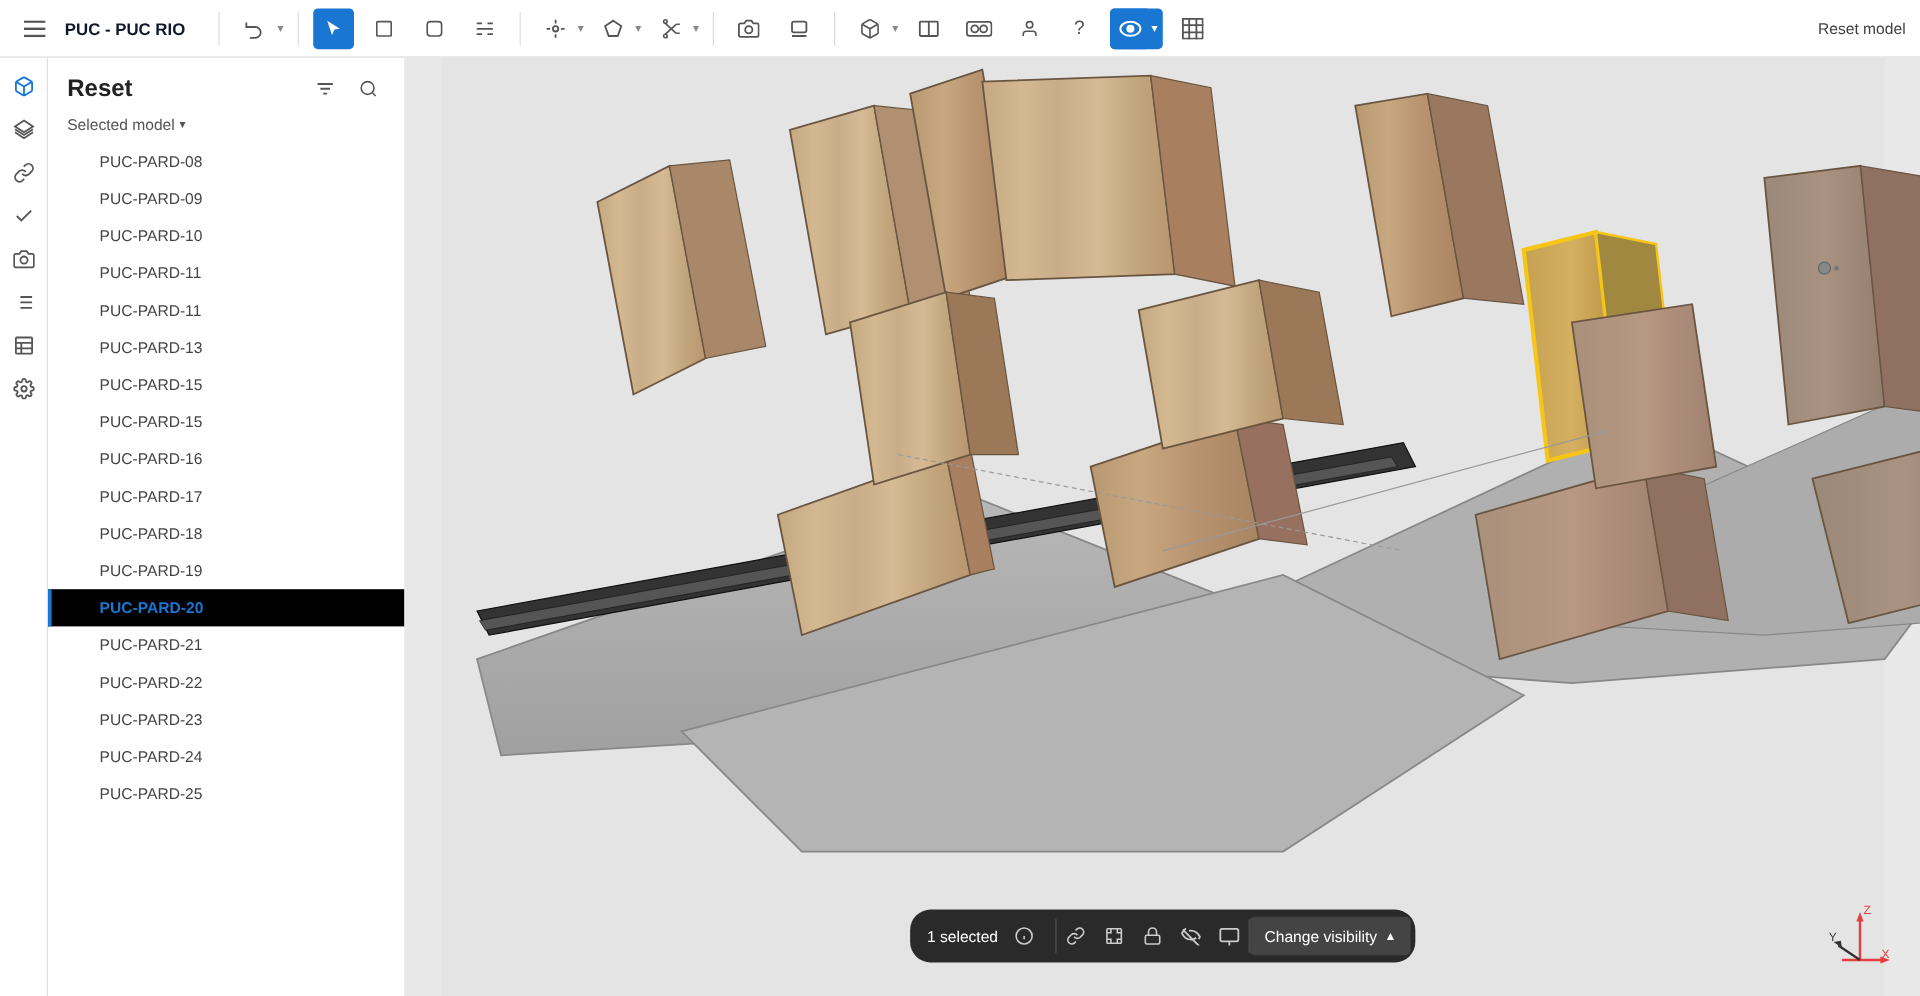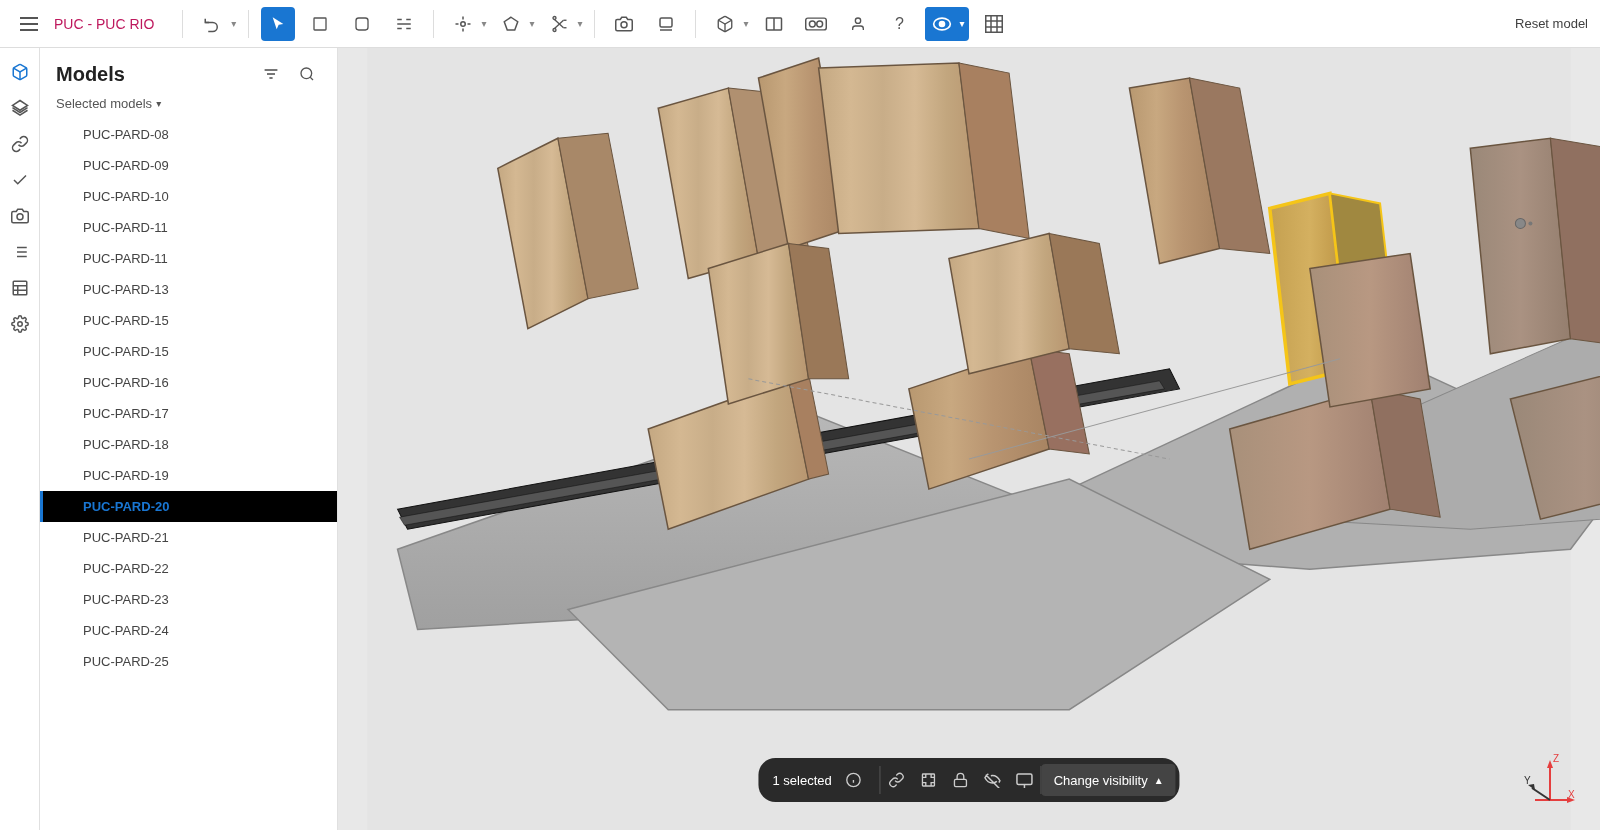--- a/index.html
+++ b/index.html
@@ -4,21 +4,21 @@
   <style>
     * { margin: 0; padding: 0; box-sizing: border-box; }
     body { width: 1600px; height: 830px; overflow: hidden; font-family: -apple-system, BlinkMacSystemFont, 'Segoe UI', Arial, sans-serif; background: #f0f0f0; display: flex; flex-direction: column; }
 
     
     #topbar {
       height: 48px; background: #fff; border-bottom: 1px solid #ddd;
       display: flex; align-items: center; gap: 8px; padding: 0 12px;
       flex-shrink: 0; z-index: 10;
     }
-    #topbar .app-title { font-size: 14px; color: #be185d; font-weight: 400; margin-right: 16px; }
+    #topbar .app-title { font-size: 14px; color: #0f172a; font-weight: 700; margin-right: 16px; }
     #topbar .tb-separator { width: 1px; height: 28px; background: #ddd; margin: 0 4px; }
     .tb-btn {
       width: 34px; height: 34px; display: flex; align-items: center; justify-content: center;
       border: none; background: transparent; cursor: pointer; border-radius: 4px; font-size: 16px; color: #555;
     }
     .tb-btn.active { background: #1976d2; color: #fff; }
     .tb-btn-group { display: flex; align-items: center; gap: 1px; }
     .tb-dropdown { display: flex; align-items: center; }
     .tb-dropdown .arrow { font-size: 10px; color: #888; margin-left: 1px; }
     .reset-btn {
@@ -321,37 +321,37 @@
     <button class="rail-btn" title="Settings">
       <svg width="18" height="18" viewBox="0 0 24 24" fill="none" stroke="#555" stroke-width="2">
           <circle cx="12" cy="12" r="3"></circle>
           <path d="M19.4 15a1.65 1.65 0 0 0 .33 1.82l.06.06a2 2 0 0 1 0 2.83 2 2 0 0 1-2.83 0l-.06-.06a1.65 1.65 0 0 0-1.82-.33 1.65 1.65 0 0 0-1 1.51V21a2 2 0 0 1-4 0v-.09A1.65 1.65 0 0 0 9 19.4a1.65 1.65 0 0 0-1.82.33l-.06.06a2 2 0 0 1-2.83-2.83l.06-.06A1.65 1.65 0 0 0 4.68 15a1.65 1.65 0 0 0-1.51-1H3a2 2 0 0 1 0-4h.09A1.65 1.65 0 0 0 4.6 9a1.65 1.65 0 0 0-.33-1.82l-.06-.06a2 2 0 0 1 2.83-2.83l.06.06A1.65 1.65 0 0 0 9 4.68a1.65 1.65 0 0 0 1-1.51V3a2 2 0 0 1 4 0v.09a1.65 1.65 0 0 0 1 1.51 1.65 1.65 0 0 0 1.82-.33l.06-.06a2 2 0 0 1 2.83 2.83l-.06.06A1.65 1.65 0 0 0 19.4 9a1.65 1.65 0 0 0 1.51 1H21a2 2 0 0 1 0 4h-.09a1.65 1.65 0 0 0-1.51 1z"></path>
         </svg>
     </button>
   </div>
 
   <div id="sidebar">
     <div id="sidebar-header">
-      <span class="title">Models</span>
+      <span class="title">Reset</span>
       <button class="filter-btn">
         <svg width="16" height="14" viewBox="0 0 20 16" fill="none" stroke="#555" stroke-width="2">
             <line x1="2" y1="3" x2="18" y2="3"></line>
             <line x1="5" y1="8" x2="15" y2="8"></line>
             <line x1="8" y1="13" x2="12" y2="13"></line>
           </svg>
       </button>
       <button class="search-btn">
         <svg width="16" height="16" viewBox="0 0 24 24" fill="none" stroke="#555" stroke-width="2">
             <circle cx="11" cy="11" r="8"></circle>
             <line x1="21" y1="21" x2="16.65" y2="16.65"></line>
           </svg>
       </button>
     </div>
     <div id="sidebar-subheader">
-      <span>Selected models</span>
+      <span>Selected model</span>
       <span class="chevron">▾</span>
     </div>
     <div id="sidebar-list">
     <div class="sidebar-item">PUC-PARD-08</div>
         <div class="sidebar-item">PUC-PARD-09</div>
         <div class="sidebar-item">PUC-PARD-10</div>
         <div class="sidebar-item">PUC-PARD-11</div>
         <div class="sidebar-item">PUC-PARD-11</div>
         <div class="sidebar-item">PUC-PARD-13</div>
         <div class="sidebar-item">PUC-PARD-15</div>

